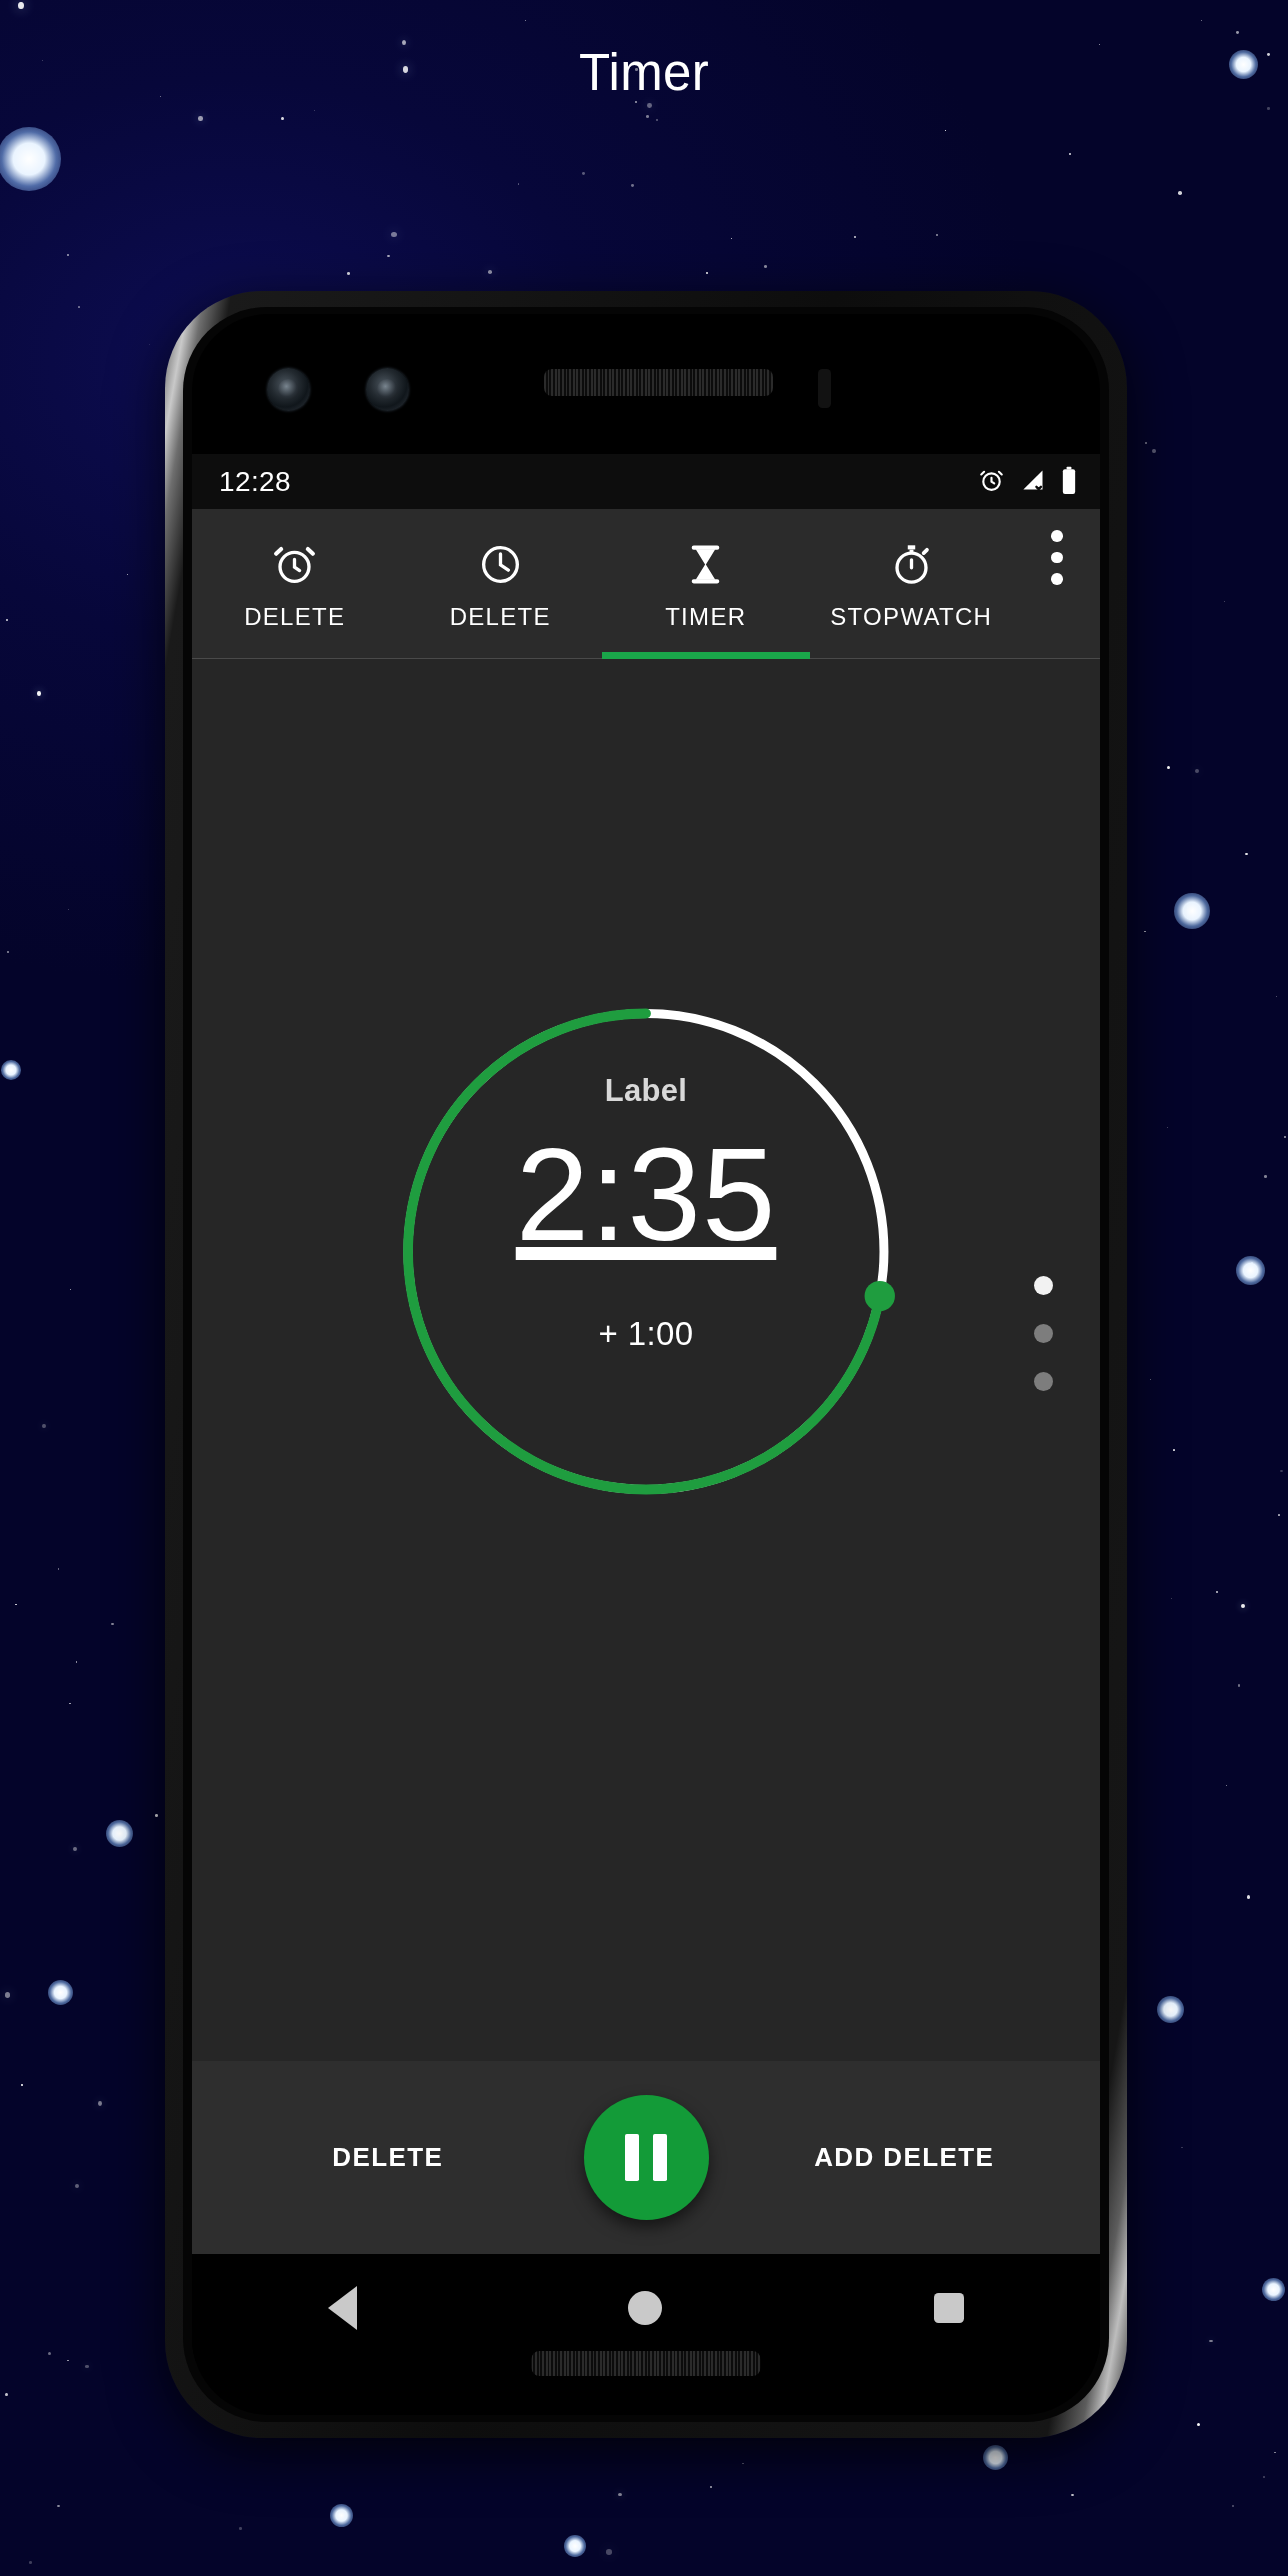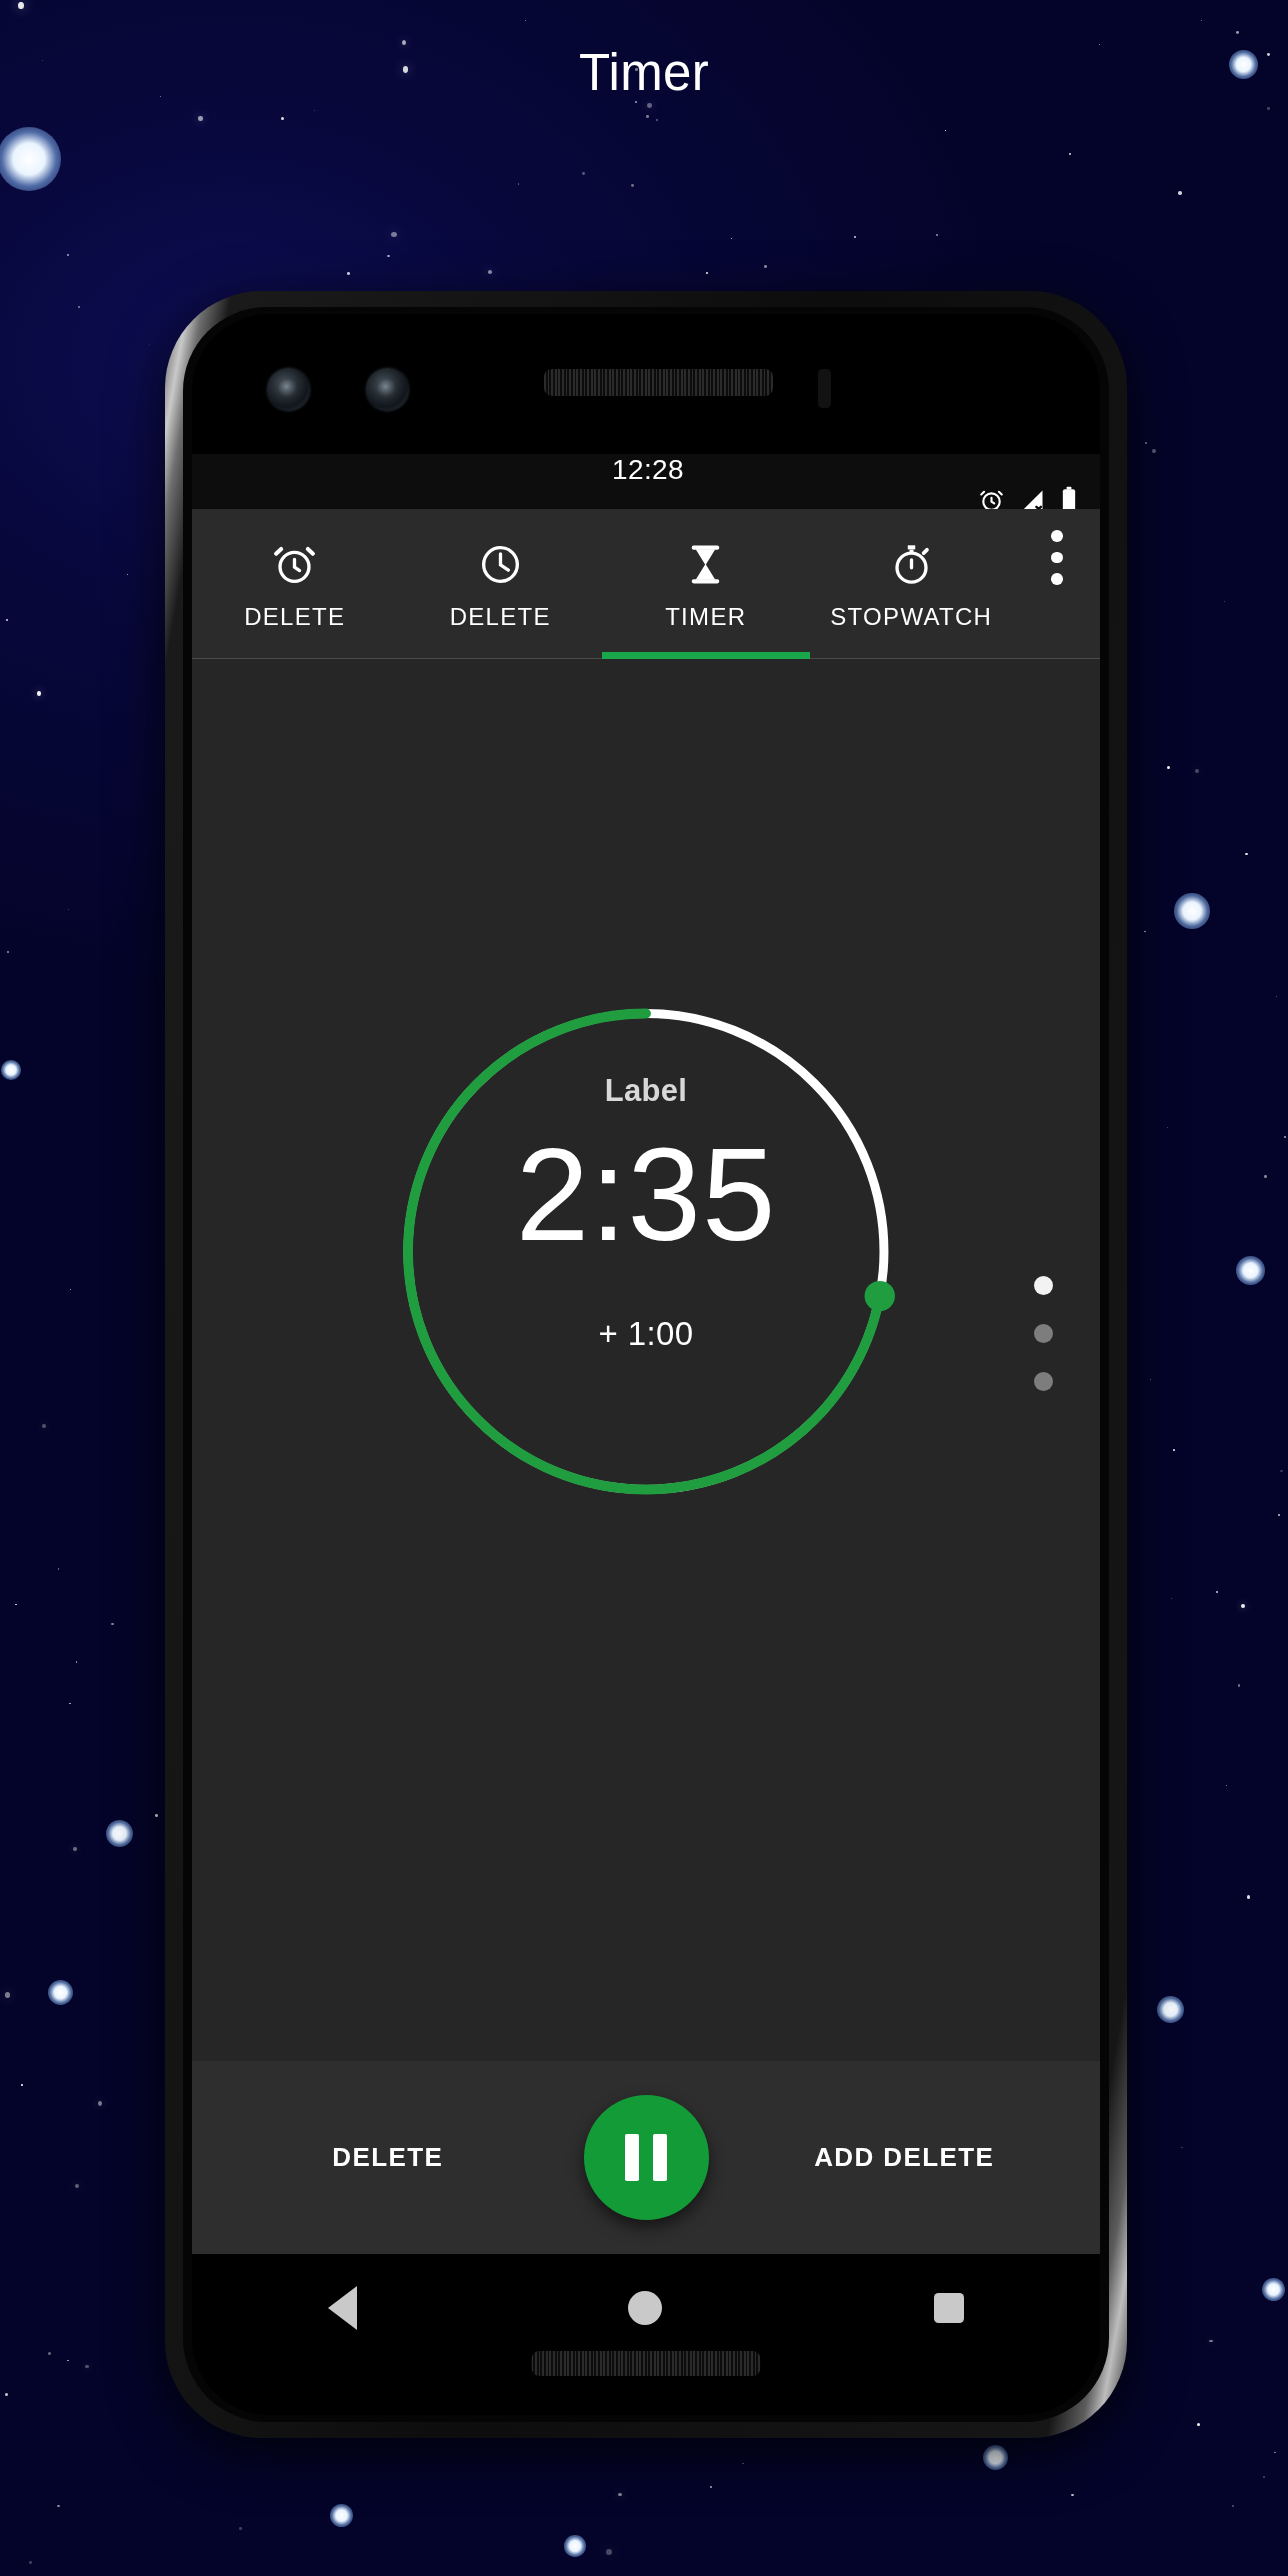--- a/index.html
+++ b/index.html
@@ -105,21 +105,20 @@
   }
 
   
   #status-bar {
     height: 55px;
     background: #0d0d0d;
     display: flex;
     align-items: center;
     padding: 0 23px 0 27px;
     color: #ffffff;
-    flex-direction: column;
   }
   #status-time {
     font-size: 28px;
     letter-spacing: 0.4px;
   }
   #status-icons {
     margin-left: auto;
     display: flex;
     align-items: center;
     gap: 14.3px;
@@ -207,20 +206,21 @@
     letter-spacing: 0.3px;
     font-weight: bold;
   }
   #timer-time {
     font-size: 132px;
     color: #ffffff;
     font-weight: 300;
     line-height: 1;
     margin-top: 19.7px;
     letter-spacing: 0.9px;
+    text-decoration: underline;
   }
   #timer-add-minute {
     font-size: 33px;
     color: #ffffff;
     margin-top: 54px;
     letter-spacing: 0.4px;
   }
 
   
   #page-dots {

